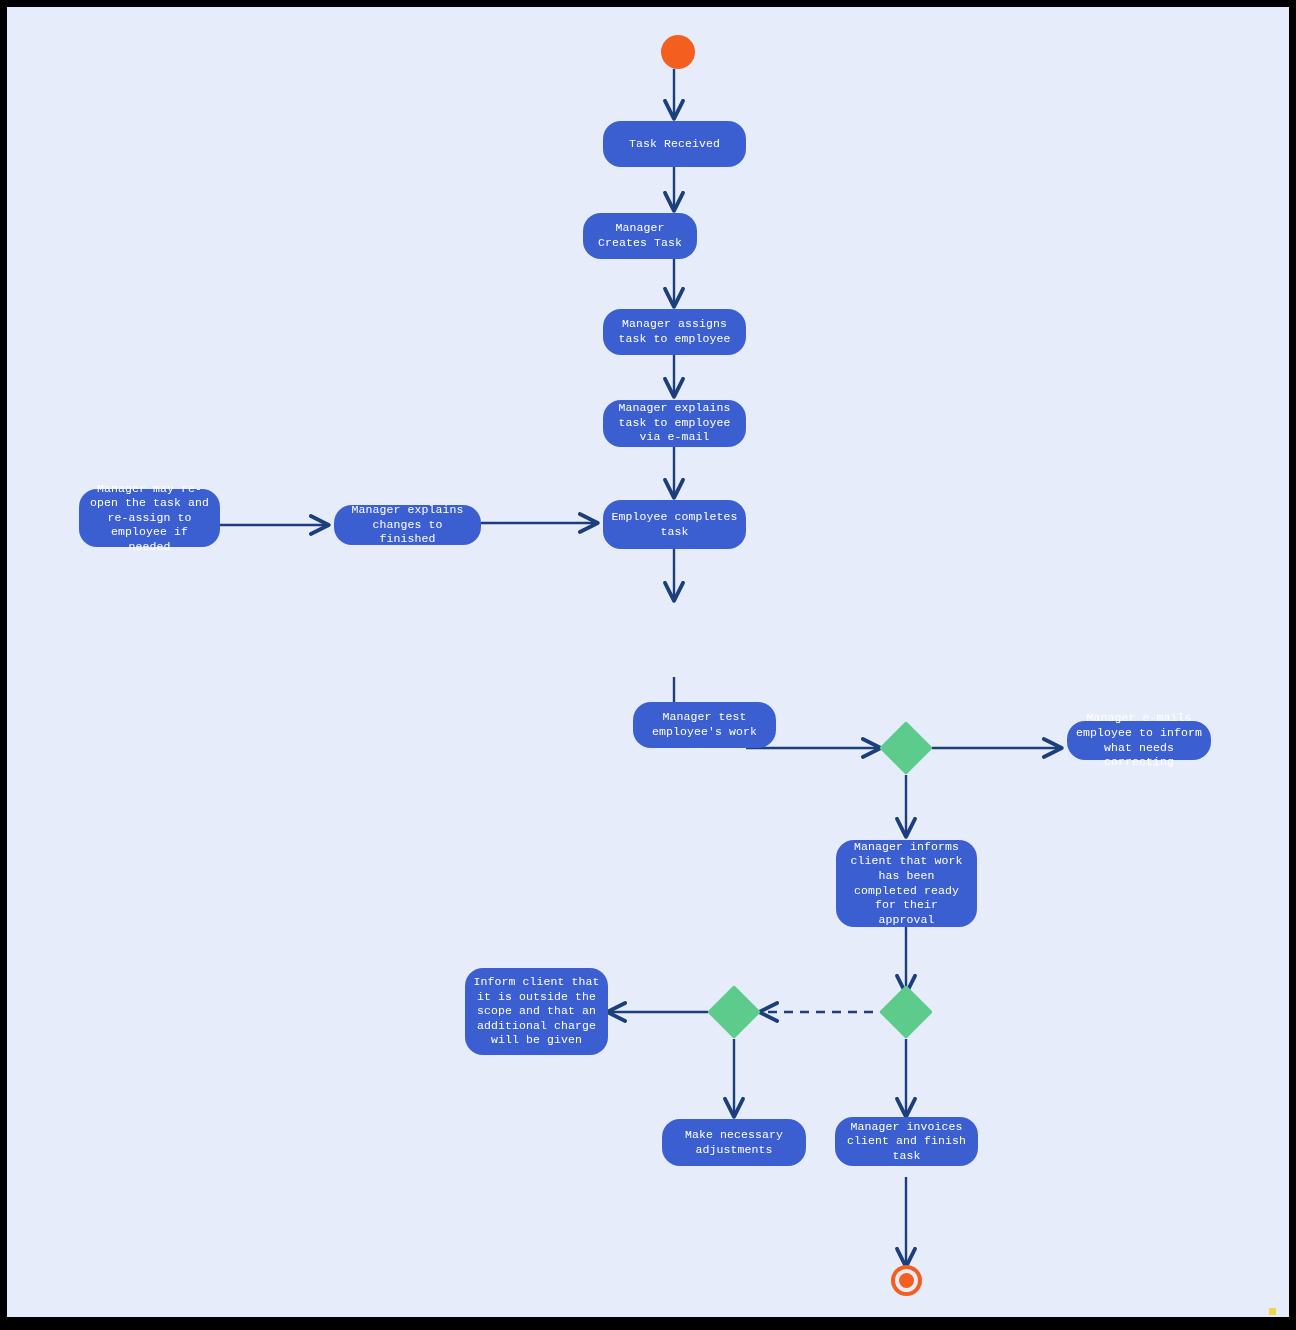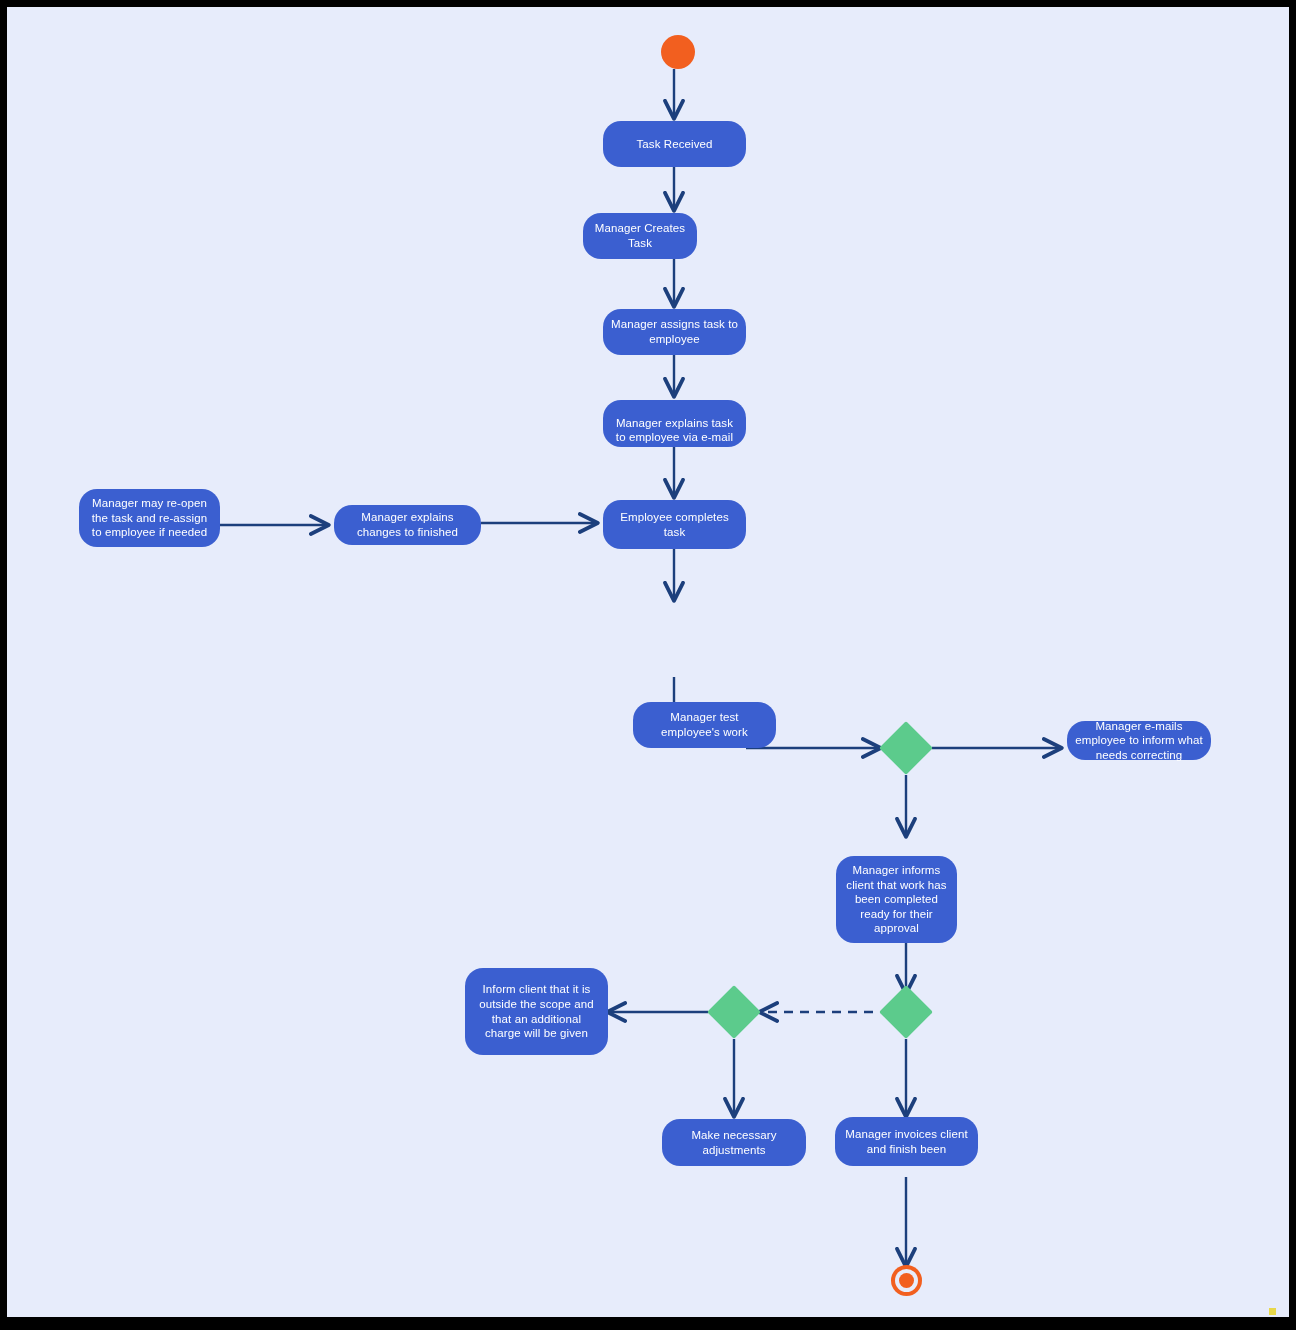--- a/index.html
+++ b/index.html
@@ -35,20 +35,21 @@
     background: #3b5fd0;
     border-radius: 18px;
     color: #ffffff;
     display: flex;
     align-items: center;
     justify-content: center;
     text-align: center;
     line-height: 1.27;
     letter-spacing: 0.1px;
     padding: 2px 8px;
+    font-family: Liberation Mono, monospace;
   }
   .node span {
     display: block;
     width: 100%;
   }
   .diamond {
     position: absolute;
     background: #5ccb8c;
     transform: rotate(45deg);
     border-radius: 2px;
@@ -170,34 +171,34 @@
   </div>
 
   <div class="node" style="left:327px; top:498px; width:147px; height:40px; font-size:11.5px;">
     <span>Manager explains changes to finished</span>
   </div>
 
   <div class="node" style="left:1060px; top:714px; width:144px; height:39px; font-size:11.5px;">
     <span>Manager e-mails employee to inform what needs correcting</span>
   </div>
 
-  <div class="node" style="left:829px; top:833px; width:121px; height:87px; font-size:11.5px;margin-top:16px;">
+  <div class="node" style="left:829px; top:833px; width:141px; height:87px; font-size:11.5px;">
     <span>Manager informs client that work has been completed ready for their approval</span>
   </div>
 
   <div class="node" style="left:458px; top:961px; width:143px; height:87px; font-size:11.5px;">
     <span>Inform client that it is outside the scope and that an additional charge will be given</span>
   </div>
 
   <div class="node" style="left:655px; top:1112px; width:144px; height:47px; font-size:11.5px;">
     <span>Make necessary adjustments</span>
   </div>
 
   <div class="node" style="left:828px; top:1110px; width:143px; height:49px; font-size:11.5px;">
-    <span>Manager invoices client and finish been</span>
+    <span>Manager invoices client and finish task</span>
   </div>
 
   <div class="diamond" style="left:880px; top:722px; width:38px; height:38px;"></div>
 
   <div class="diamond" style="left:708px; top:986px; width:38px; height:38px;"></div>
 
   <div class="diamond" style="left:880px; top:986px; width:38px; height:38px;"></div>
 
   <div class="end-node" style="left:884px; top:1258px; width:31px; height:31px;">
     <div class="inner-ring"></div>

